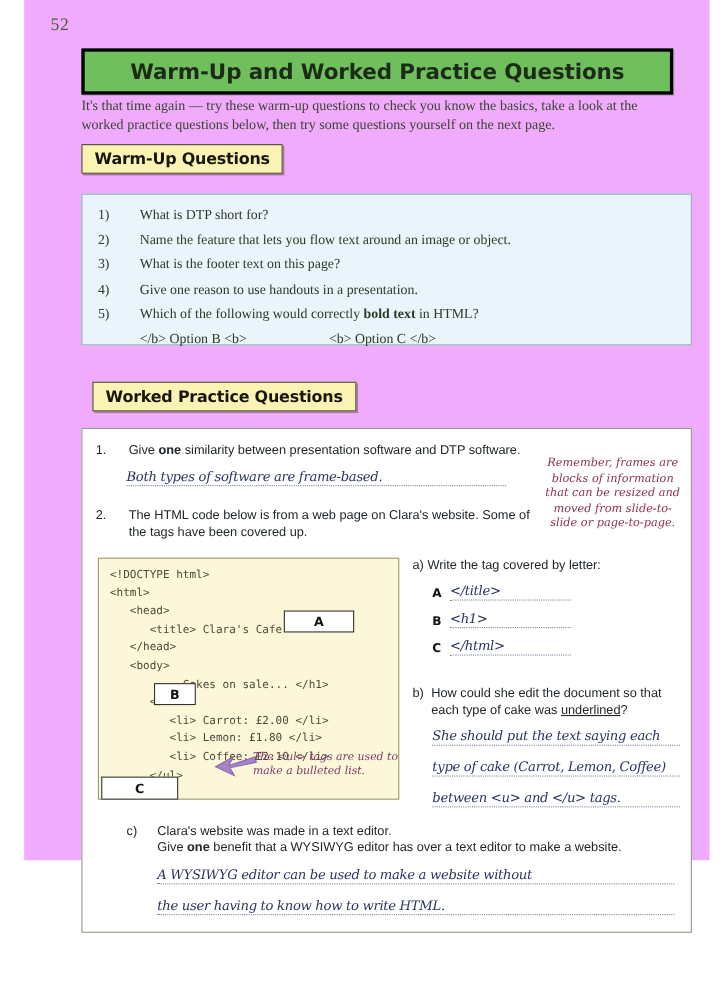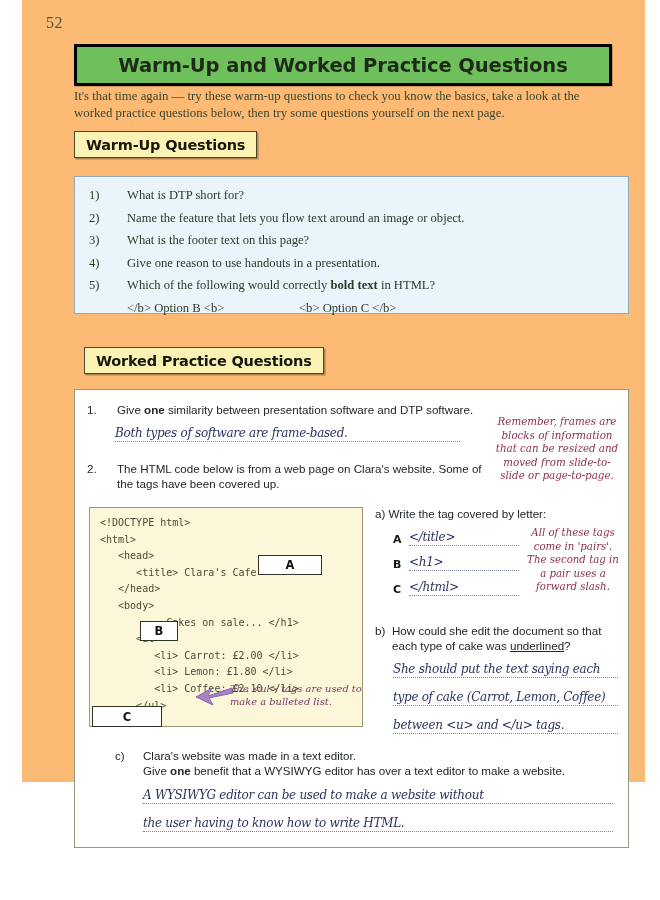--- a/index.html
+++ b/index.html
@@ -13,21 +13,21 @@
     font-family: "Liberation Sans", sans-serif;
     position: relative;
     overflow: hidden;
   }
   .page {
     position: absolute;
     left: 22px;
     top: 0;
     width: 623px;
     height: 782px;
-    background: #fdba74;
+    background: #f0abfc;
   }
   .page-number {
     position: absolute;
     left: 24px;
     top: 14px;
     font-family: "Liberation Serif", serif;
     font-size: 16px;
     color: #4c5a46;
     letter-spacing: 0.5px;
   }
@@ -398,21 +398,20 @@
 
     <div class="abc" id="lbl-a">A</div>
     <div class="ansline hand" id="ans-a">&lt;/title&gt;</div>
 
     <div class="abc" id="lbl-b">B</div>
     <div class="ansline hand" id="ans-b">&lt;h1&gt;</div>
 
     <div class="abc" id="lbl-c">C</div>
     <div class="ansline hand" id="ans-c">&lt;/html&gt;</div>
 
-    <div id="note3">All of these tags come in 'pairs'. The second tag in a pair uses a forward slash.</div>
 
     <div id="part-b">
       <span class="n">b)</span>
       <span><span>How could she edit the document so that each type of cake was </span><span class="u">underlined</span><span>?</span></span>
     </div>
 
     <div class="ansline hand" id="ansb1">She should put the text saying each</div>
     <div class="ansline hand" id="ansb2">type of cake (Carrot, Lemon, Coffee)</div>
     <div class="ansline hand" id="ansb3">between &lt;u&gt; and &lt;/u&gt; tags.</div>
 

